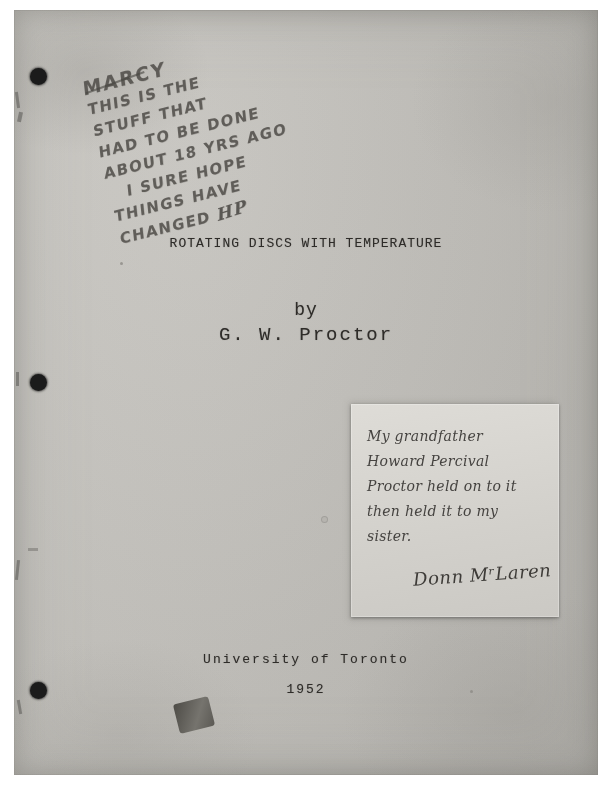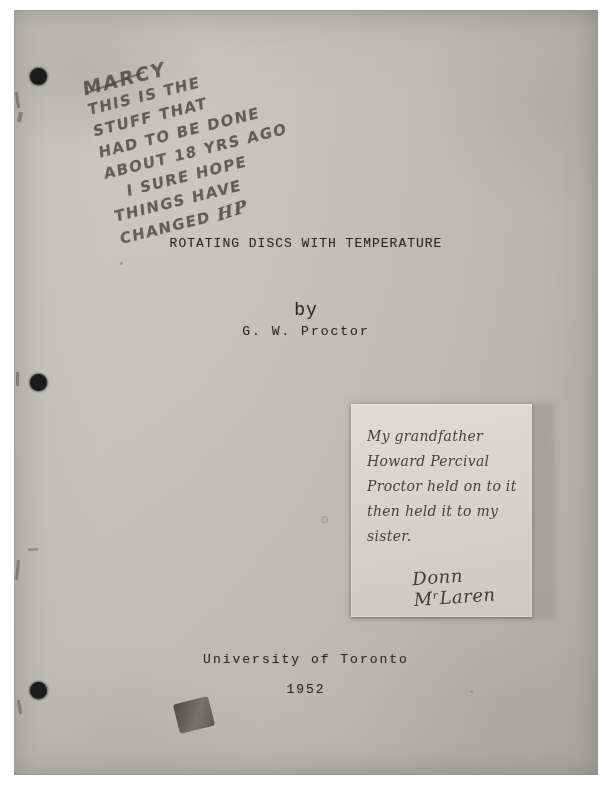--- a/index.html
+++ b/index.html
@@ -110,21 +110,21 @@
     width: 100%;
     text-align: center;
     font-family: "Liberation Mono", monospace;
     color: #2e2c29;
     letter-spacing: 1px;
     text-shadow: 0 0 1px rgba(60,58,55,0.35);
   }
   #title-line-1 { top: 236px; font-size: 13px; }
   #title-line-2 { top: 264px; font-size: 13px; }
   #byline      { top: 300px; font-size: 18px; }
-  #author      { top: 324px; font-size: 13px; letter-spacing: 2px; }
+  #author      { top: 324px; font-size: 19px; letter-spacing: 2px; }
   #institution { top: 652px; font-size: 13px; letter-spacing: 2px; }
   #year        { top: 682px; font-size: 13px; letter-spacing: 2px; }
 
   
   .pencil-note {
     position: absolute;
     left: 80px;
     top: 78px;
     width: 260px;
     transform: rotate(-14deg);
@@ -162,28 +162,27 @@
     height: 2px;
     background: rgba(70,68,64,0.6);
     transform: rotate(-6deg);
   }
 
   
   .sticky {
     position: absolute;
     left: 351px;
     top: 404px;
-    width: 161px;
+    width: 208px;
     height: 213px;
     background: #d6d4cf;
     box-shadow:
       0 1px 3px rgba(0,0,0,0.35),
       inset 0 0 0 1px rgba(255,255,255,0.25);
     background-image: linear-gradient(170deg, #dedcd7 0%, #d2d0cb 60%, #cbc9c4 100%);
-    padding-left: 20px;
   }
   .sticky .ink {
     position: absolute;
     left: 16px;
     top: 20px;
     width: 176px;
     font-family: "DejaVu Serif", serif;
     color: #3b3936;
   }
   .sticky .ink .hl {

